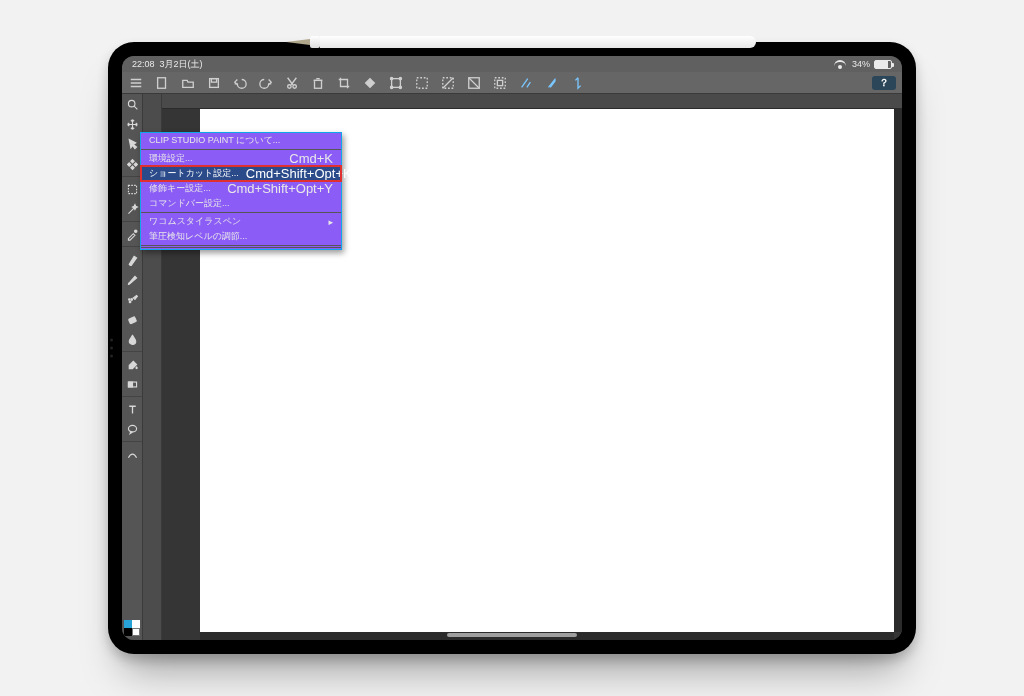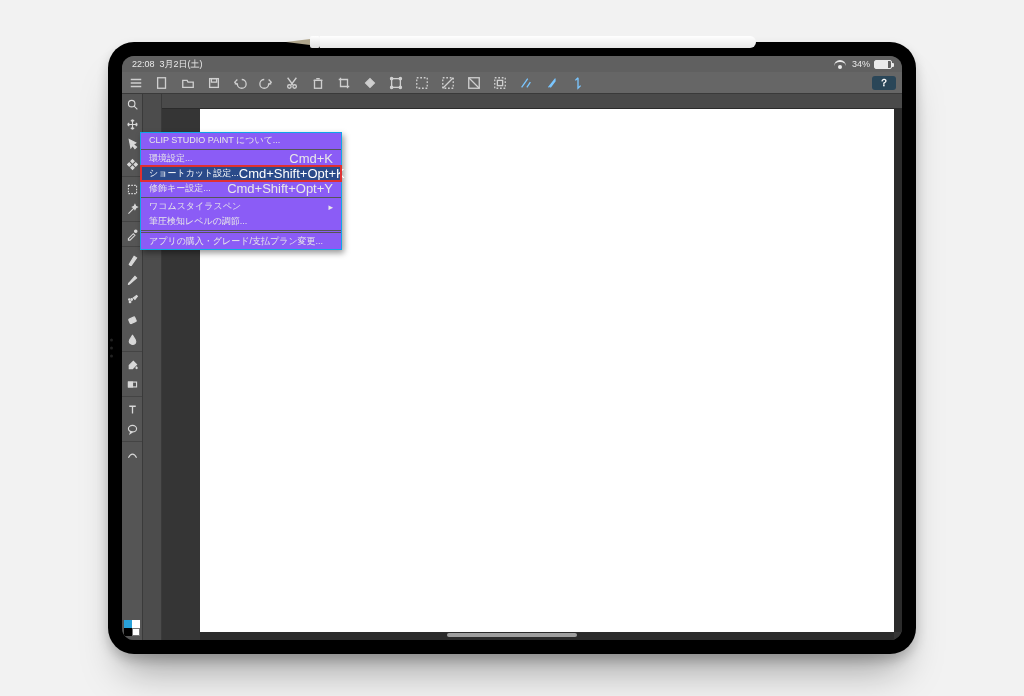--- a/index.html
+++ b/index.html
@@ -60,21 +60,21 @@
 
   
   .home{position:absolute;left:50%;bottom:3px;transform:translateX(-50%);width:130px;height:4px;border-radius:3px;background:rgba(255,255,255,.55);}
 
   
   .dropdown{position:absolute;top:32px;left:18px;width:202px;background:#8b5cf6;color:#e8e8e8;font-size:9px;border:1px solid #0ea5e9;box-shadow:2px 3px 6px rgba(0,0,0,.4);margin-top:44px;}
   .drow{display:flex;align-items:center;padding:2px 8px;height:15px;white-space:nowrap;}
   .drow .sc{margin-left:auto;font-size:13px;}
   .drow .arrow{margin-left:auto;}
   .dsep{height:1px;background:#565656;margin:1px 0;}
-  .drow.hl{background:#2a4a8a;color:#fff;position:relative;}
+  .drow.hl{background:#2a4a8a;color:#fff;position:relative;gap:7px;}
   .redbox{position:absolute;inset:-1px;border:2px solid #e03030;pointer-events:none;}
 </style>
 </head>
 <body>
 
 <div class="pencil">
   <div class="pencil-tip"></div>
   <div class="pencil-band"></div>
   <div class="pencil-body"></div>
 </div>
@@ -336,29 +336,29 @@
         </div>
       <div class="drow hl">
           <span>ショートカット設定...</span>
           <span class="sc">Cmd+Shift+Opt+K</span>
           <div class="redbox"></div>
         </div>
       <div class="drow">
           <span>修飾キー設定...</span>
           <span class="sc">Cmd+Shift+Opt+Y</span>
         </div>
+      <div class="drow">
+          <span>コマンドバー設定...</span>
+        </div>
       <div class="dsep"></div>
       <div class="drow">
           <span>ワコムスタイラスペン</span>
           <span class="arrow">▸</span>
         </div>
       <div class="drow">
           <span>筆圧検知レベルの調節...</span>
         </div>
       <div class="dsep"></div>
       <div class="dsep"></div>
-      <div class="drow">
-          <span>アプリの購入・グレード/支払プラン変更...</span>
-        </div>
     </div>
 
   </div>
 </div>
 
 </body></html>

